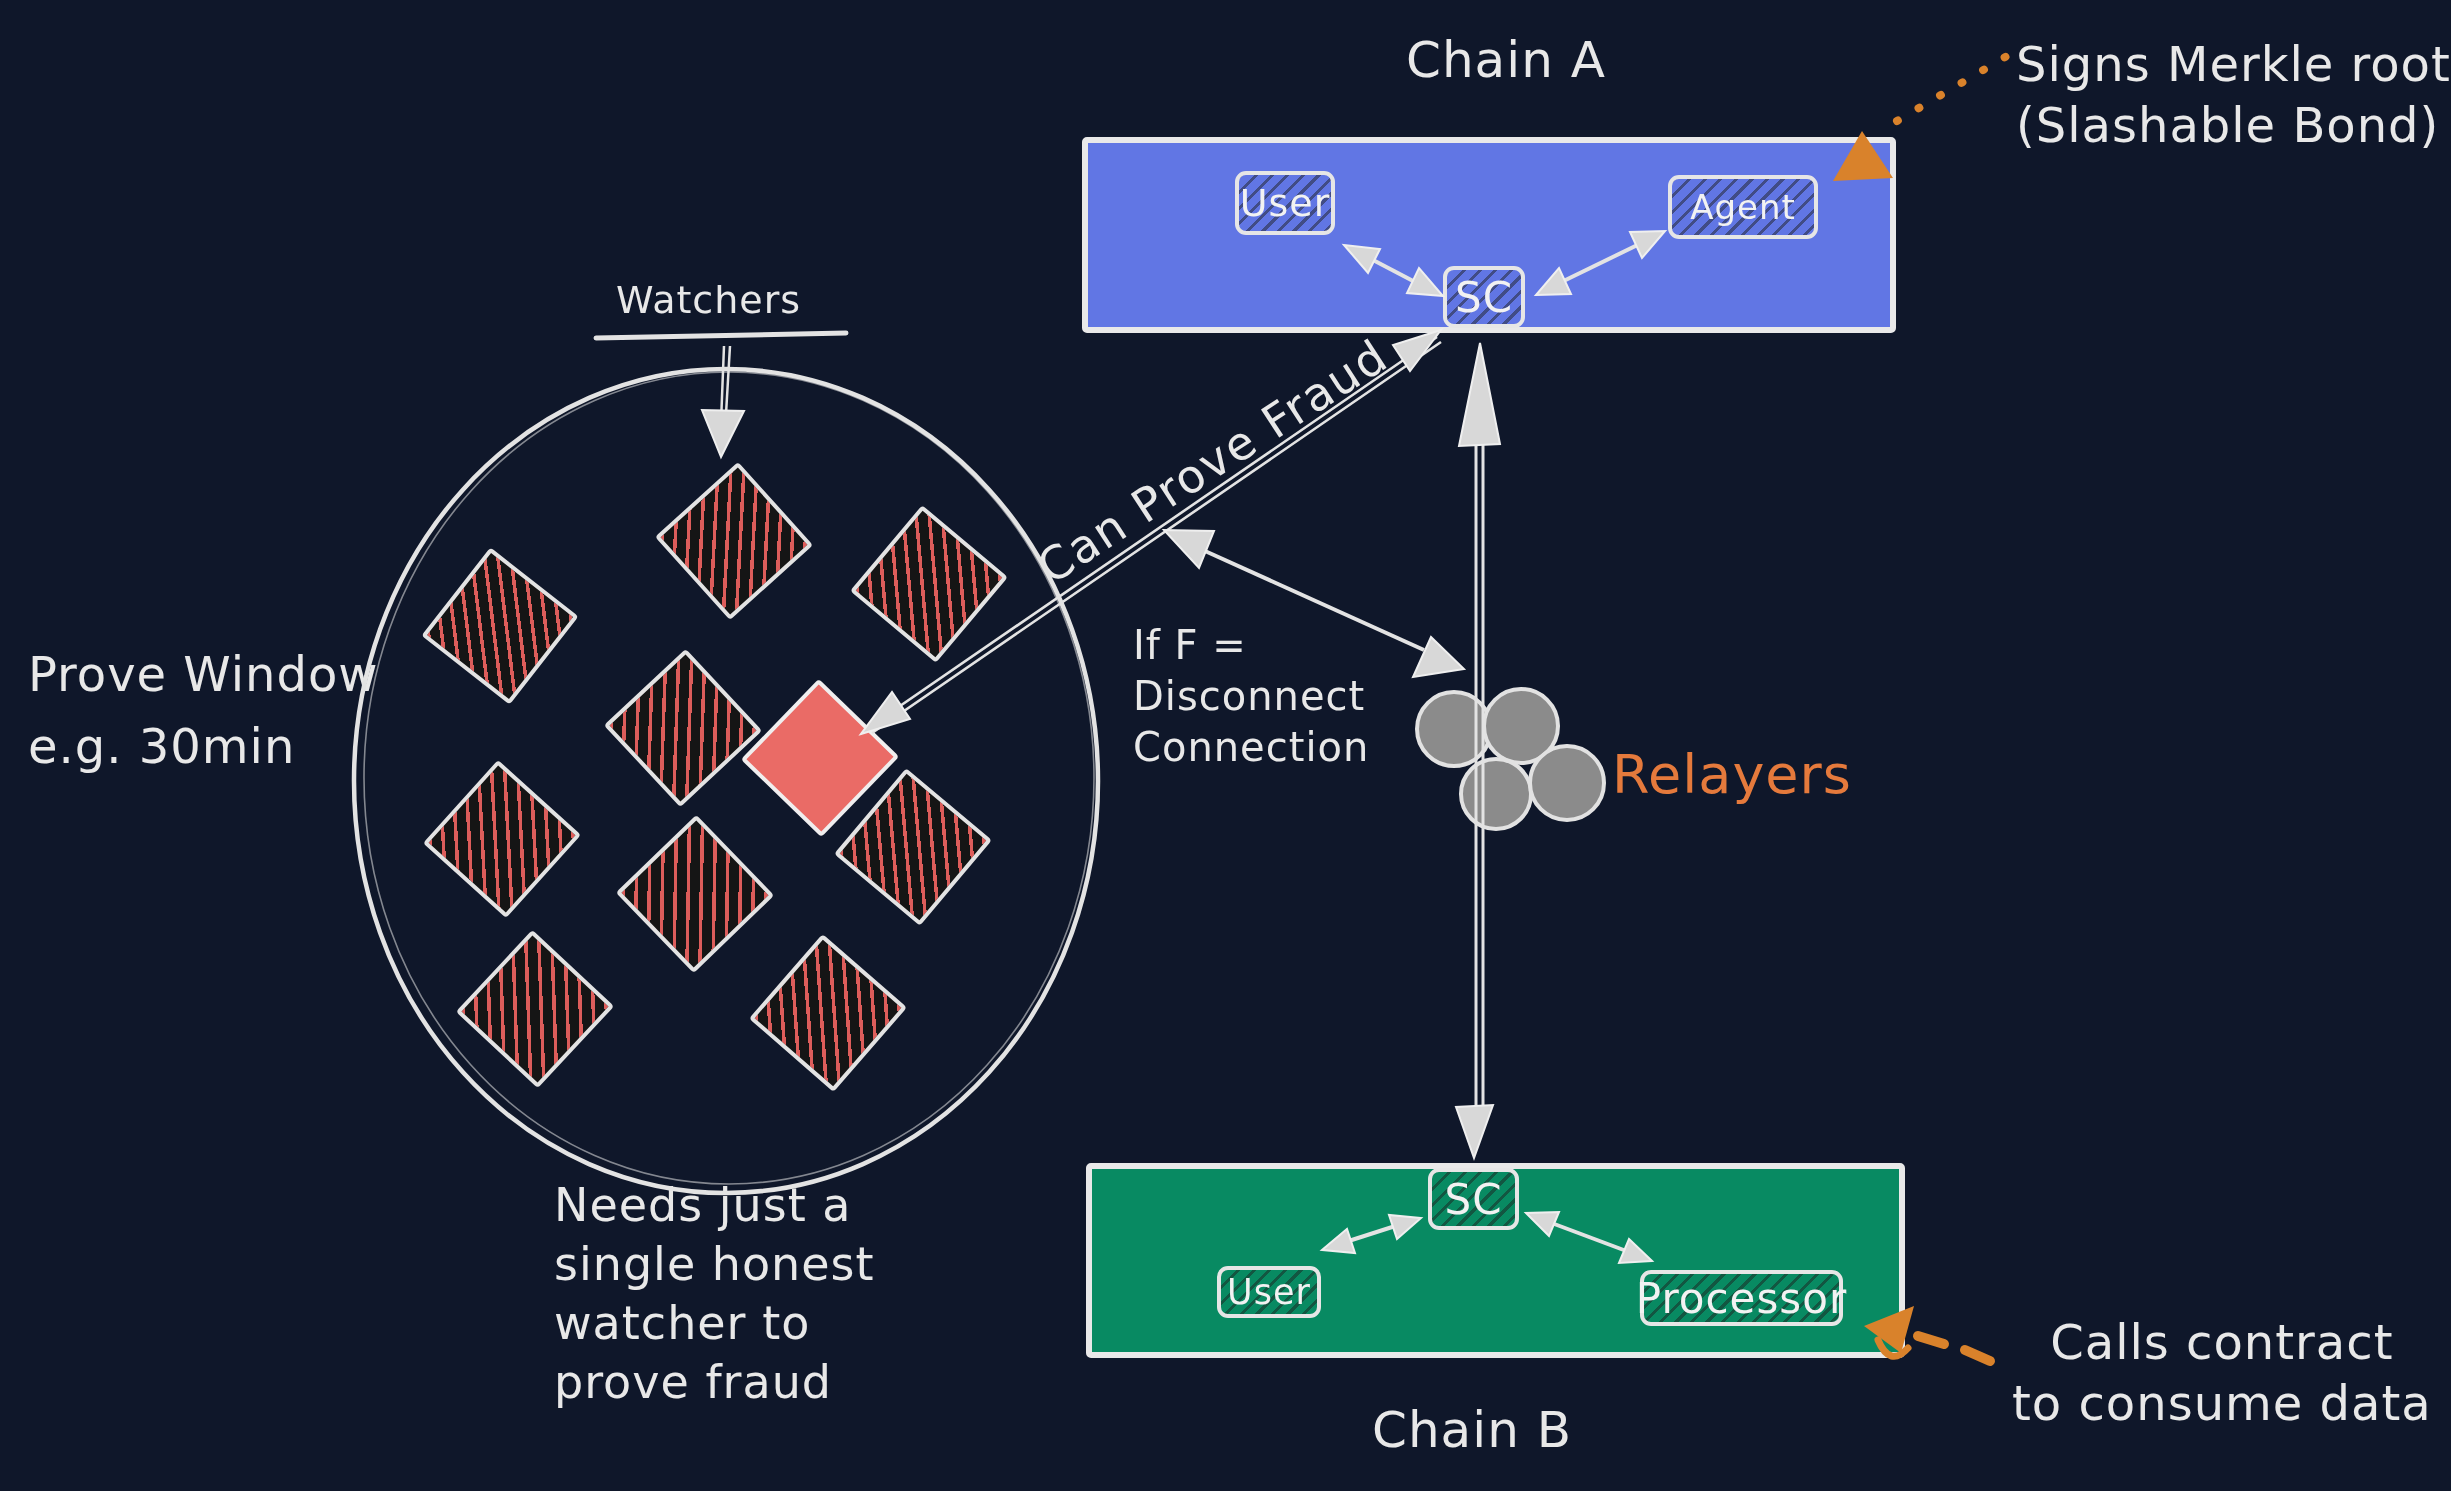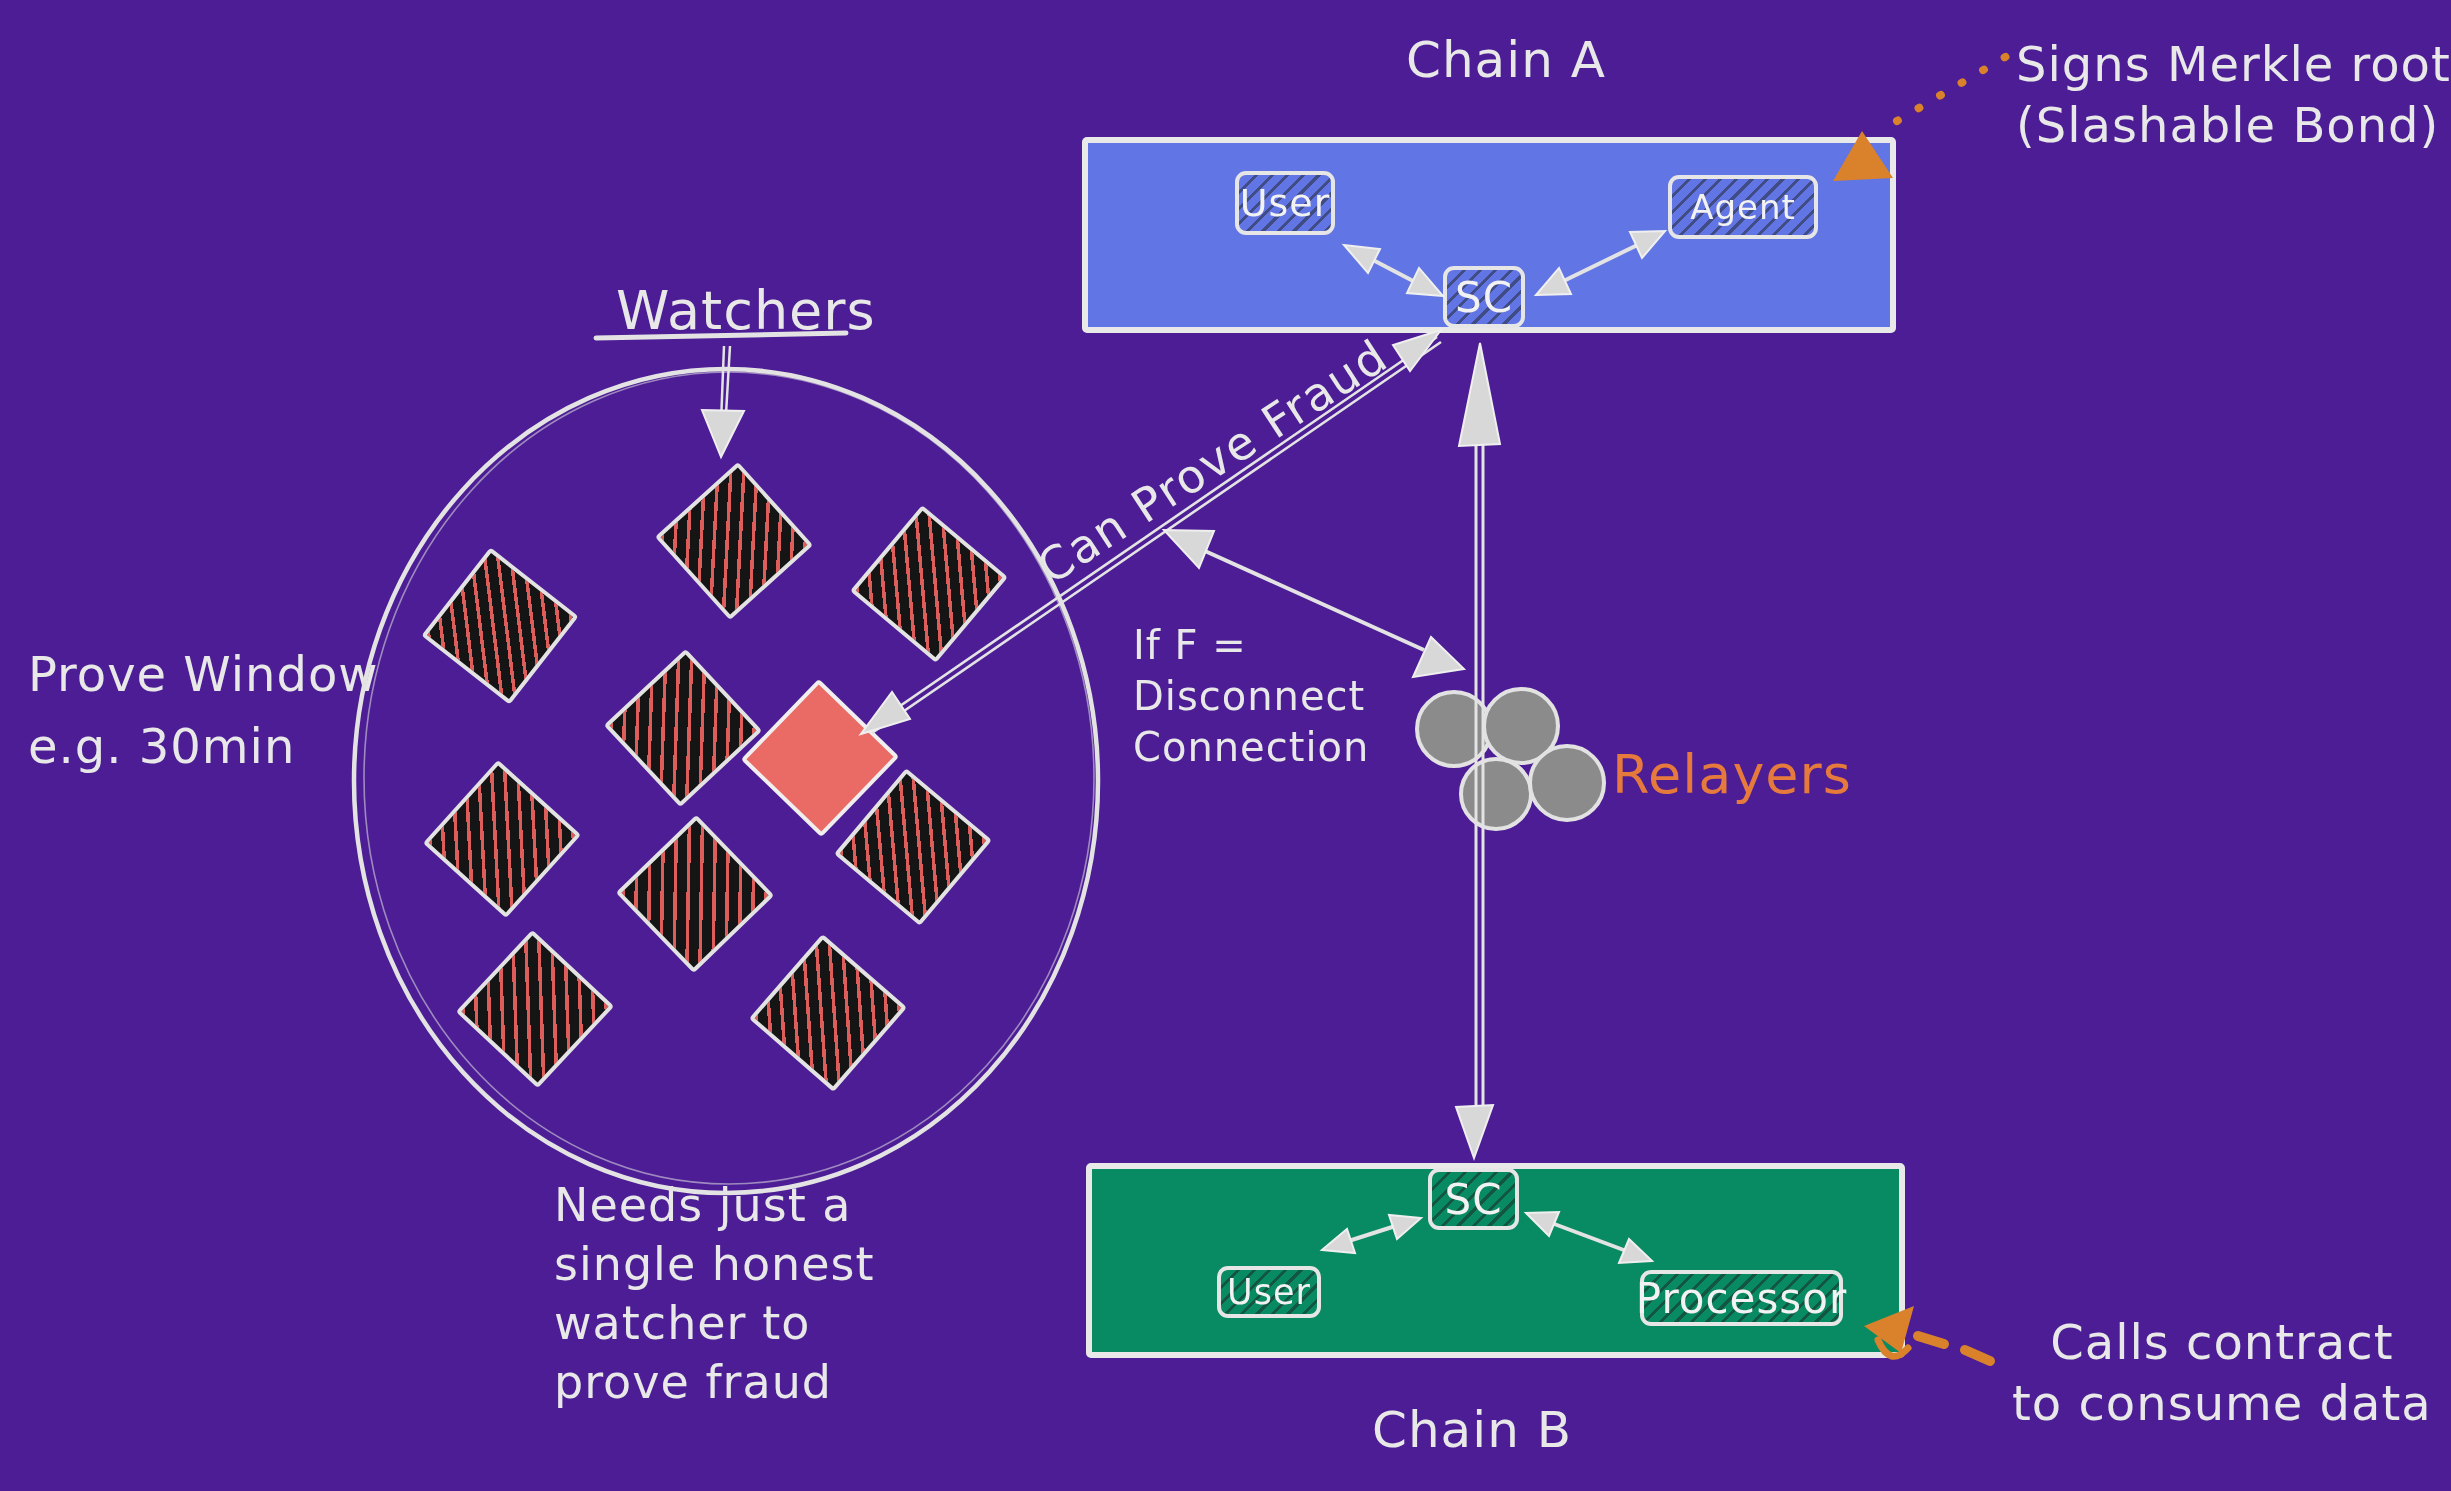--- a/index.html
+++ b/index.html
@@ -1,17 +1,17 @@
 <!DOCTYPE html>
 <html><head>
 <meta charset="utf-8">
 <style>
   html,body{margin:0;padding:0;background:#000;}
   .canvas{
-    position:relative;width:2451px;height:1491px;background:#4c1d95;
+    position:relative;width:2451px;height:1491px;background:#0f172a;
     font-family:"DejaVu Sans",sans-serif;overflow:hidden;
   }
   .txt{position:absolute;white-space:pre-line;color:#e8e8e8;letter-spacing:1px;line-height:1.28;}
   .chainbox{position:absolute;box-sizing:border-box;border:6px solid #e9e9e9;border-radius:5px;}
   .chain-a{left:1082px;top:137px;width:814px;height:196px;background:#6176e4;}
   .chain-b{left:1086px;top:1163px;width:819px;height:195px;background:#088a62;}
   .node{
     position:absolute;box-sizing:border-box;border:4px solid #e6e6e6;border-radius:11px;
     display:flex;align-items:center;justify-content:center;color:#f2f2f2;
     background-image:repeating-linear-gradient(135deg,rgba(30,30,30,.48) 0 3px,transparent 3px 11px);
@@ -41,21 +41,21 @@
 (Slashable Bond)</div>
 
   <div class="chainbox chain-b"></div>
   <div class="txt" style="left:1372px;top:1398px;font-size:50px;">Chain B</div>
   <div class="node" style="left:1217px;top:1266px;width:104px;height:52px;font-size:35px;">User</div>
   <div class="node" style="left:1428px;top:1168px;width:91px;height:62px;font-size:42px;">SC</div>
   <div class="node" style="left:1640px;top:1270px;width:203px;height:56px;font-size:42px;">Processor</div>
   <div class="txt" style="left:2012px;top:1312px;font-size:48px;text-align:center;">Calls contract
 to consume data</div>
 
-  <div class="txt" style="left:616px;top:276px;font-size:54px;">Watchers</div>
+  <div class="txt" style="left:616px;top:276px;font-size:38px;">Watchers</div>
   <div class="txt" style="left:28px;top:638px;font-size:48px;line-height:1.5;">Prove Window
 e.g. 30min</div>
   <div class="txt" style="left:554px;top:1176px;font-size:46px;">Needs just a
 single honest
 watcher to
 prove fraud</div>
 
   <div class="txt" style="left:1213px;top:462px;font-size:46px;transform:translate(-50%,-50%) rotate(-33deg);letter-spacing:2px;">Can Prove Fraud</div>
   <div class="txt" style="left:1612px;top:740px;font-size:54px;color:#e57a3c;">Relayers</div>
   <div class="txt" style="left:1133px;top:620px;font-size:40px;">If F =

